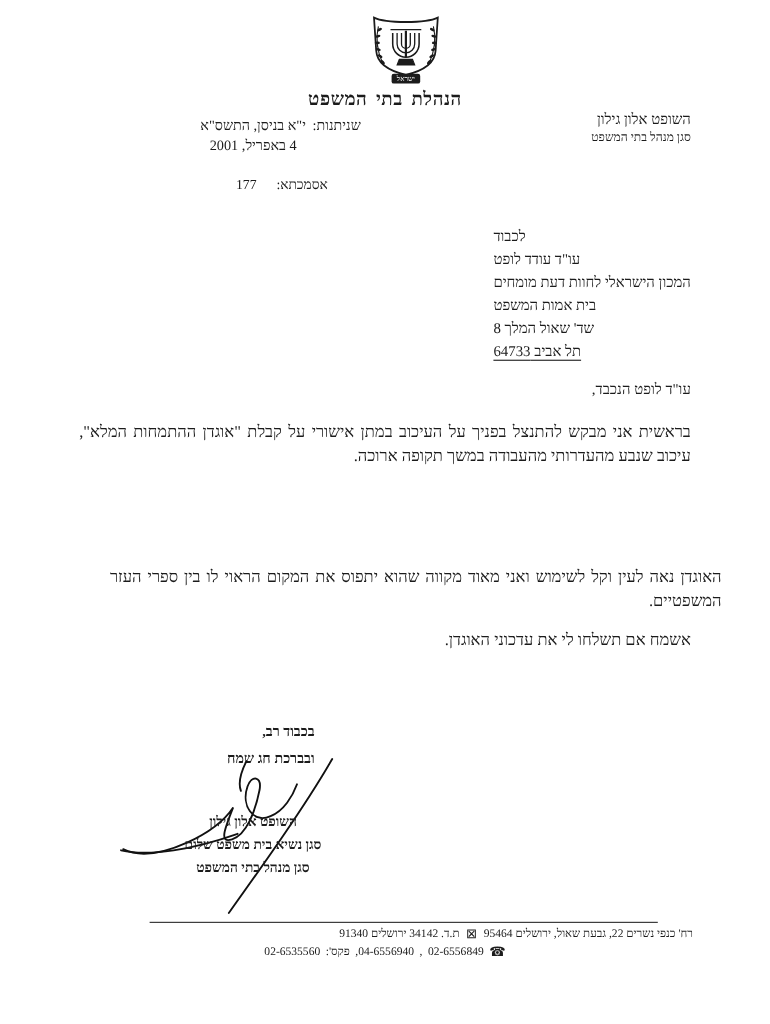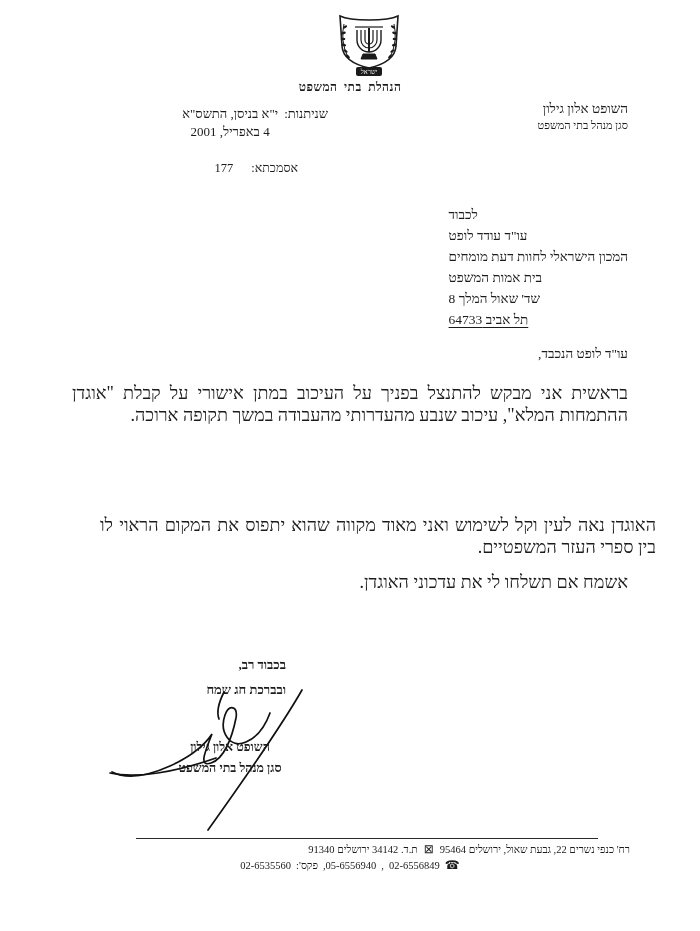--- a/index.html
+++ b/index.html
@@ -11,37 +11,37 @@
     font-family:Liberation Serif, serif;
     color:#1b1b1b;
     overflow:hidden;
     border-radius:14px;
   }
   .abs{position:absolute;}
   
   .emblem{left:330px;top:10px;width:78px;height:68px;}
   
   .org-title{top:80px;left:0;width:100%;text-align:center;
-    font-size:12px;font-weight:bold;word-spacing:3px;letter-spacing:.5px;}
+    font-size:17px;font-weight:bold;word-spacing:3px;letter-spacing:.5px;}
   
   .sender{top:101px;right:72px;text-align:right;}
   .sender-name{font-size:13.5px;}
   .sender-title{font-size:11px;margin-top:2px;}
   
   .dateline{top:106px;right:372px;display:flex;gap:6px;font-size:13px;align-items:flex-start;}
   .date-col{display:flex;flex-direction:column;text-align:right;}
   .date-col .greg{margin-top:2px;text-align:center;}
   
   .reference{top:161px;right:402px;display:flex;gap:18px;font-size:12.5px;align-items:baseline;}
   
   .recipient{top:204px;right:72px;text-align:left;font-size:13.5px;line-height:21px;}
   .recipient .city{text-decoration:underline;text-underline-offset:3px;}
   
   .salutation{top:346px;right:72px;font-size:13.5px;}
-  .para{left:72px;width:556px;text-align:justify;font-size:18px;line-height:22px;}
+  .para{left:72px;width:556px;text-align:justify;font-size:15px;line-height:22px;}
   .p1{top:382px;} .p2{top:437px;} .p3{top:514px;margin-left:28px;} .p4{top:571px;} .p5{top:608px;}
   
   .closing{top:652px;left:168px;width:118px;text-align:right;
     font-weight:bold;font-size:13px;line-height:25px;}
   
   .sig-svg{left:106px;top:680px;width:228px;height:152px;}
   .sig-block{top:737px;left:146px;width:168px;text-align:center;
     font-weight:bold;font-size:12.5px;line-height:21px;}
   
   .footer-rule{top:838px;left:136px;width:462px;height:1px;background:#2a2a2a;}
@@ -136,35 +136,36 @@
     <g fill="none" stroke="#111" stroke-width="1.7" stroke-linecap="round">
       <path d="M118,12 C113,22 110,31 113,39"></path>
       <path d="M6,92 C22,100 44,95 64,86 C86,76 98,66 106,54 C98,74 93,87 105,83 C118,79 126,58 130,38 C132,26 123,24 119,35 C113,52 124,69 140,62 C152,57 160,44 164,33"></path>
       <path d="M4,93 C30,99 70,92 110,78"></path>
       <path d="M196,10 C172,52 132,108 102,150"></path>
     </g>
   </svg>
 
   <div class="abs sig-block">
     <div>השופט אלון גילון</div>
+    <div>סגן נשיא בית משפט שלום</div>
     <div>סגן מנהל בתי המשפט</div>
   </div>
 
   <div class="abs footer-rule"></div>
 
   <div class="abs footer-line1">
     <span>רח' כנפי נשרים 22, גבעת שאול, ירושלים 95464</span>
     <span class="icon-glyph">⊠</span>
     <span>ת.ד. 34142 ירושלים 91340</span>
   </div>
 
   <div class="abs footer-line2">
     <div class="footer-line2-inner">
       <span class="icon-glyph">☎</span>
       <span>02-6556849</span>
       <span>,</span>
-      <span>05-6556940,</span>
+      <span>04-6556940,</span>
       <span>פקס':</span>
       <span>02-6535560</span>
     </div>
   </div>
 
 </div>
 
 </body></html>

